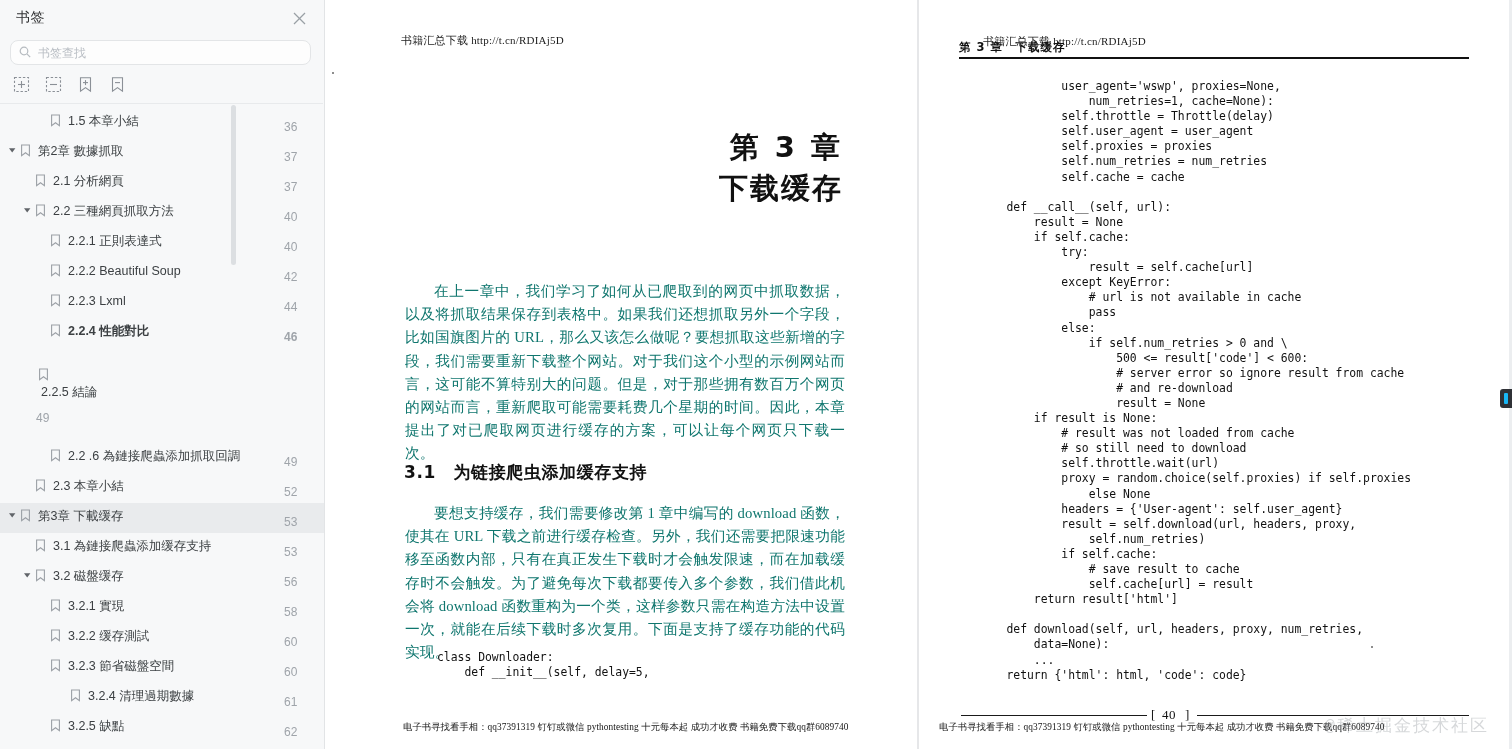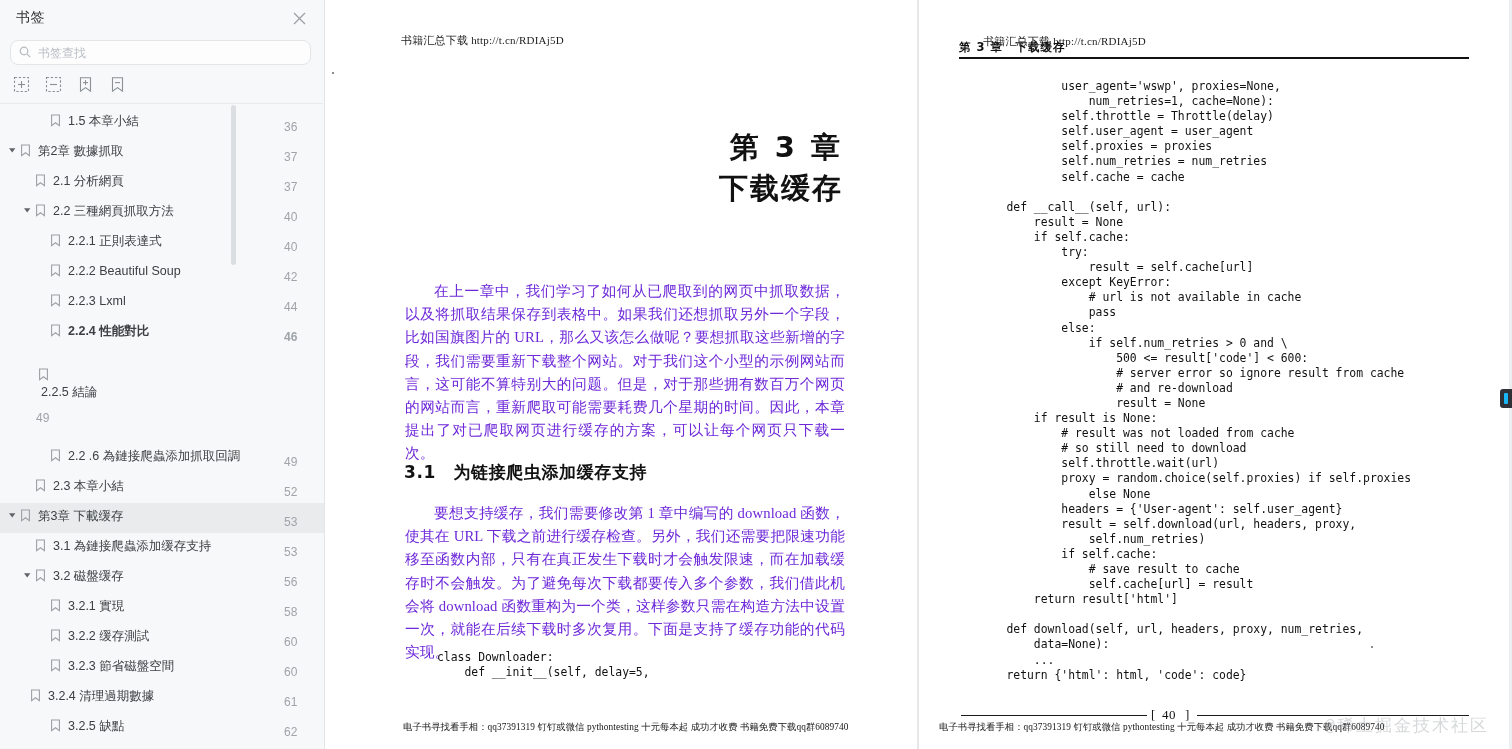--- a/index.html
+++ b/index.html
@@ -118,21 +118,21 @@
   .chapter-head {
     position: absolute; right: 74px; top: 128px;
     text-align: right; font-family: "DejaVu Sans", sans-serif;
     font-weight: 700; color: #111;
   }
   .chapter-num { font-size: 29px; letter-spacing: 3px; line-height: 38px; }
   .chapter-name { font-size: 29px; letter-spacing: 2px; line-height: 40px; margin-top: 2px; }
 
   .body-p {
     position: absolute; font-family: "Liberation Serif", "DejaVu Serif", serif;
-    font-size: 14.7px; line-height: 23.2px; color: #6d28d9;
+    font-size: 14.7px; line-height: 23.2px; color: #0f766e;
     text-align: justify; letter-spacing: .1px;
   }
   .sec-head {
     position: absolute; font-family: "DejaVu Sans", sans-serif;
     font-weight: 700; font-size: 17px; color: #111; letter-spacing: .6px;
   }
   .code-block {
     position: absolute; font-family: "DejaVu Sans Mono", "Liberation Mono", monospace;
     font-size: 11.4px; line-height: 15.1px; color: #111;
     white-space: pre;
@@ -476,21 +476,21 @@
             </svg>
           </span>
           <span class="tw-icon">
             <svg width="11" height="13" viewBox="0 0 11 13" fill="none" stroke="currentColor" stroke-width="1.1">
               <path d="M1.6 1h7.8v10.6L5.5 8.8 1.6 11.6z"></path>
             </svg>
           </span>
           <span class="tw-label">3.2.3 節省磁盤空間</span>
           <span class="tw-page">60</span>
         </div>
-        <div class="tree-row" style="padding-left: 16px;">
+        <div class="tree-row" style="padding-left: 56px;">
           <span class="tw-arrow empty">
             <svg width="7" height="7" viewBox="0 0 7 7" fill="currentColor">
               <path d="M0 1.3h6.4L3.2 5.4z"></path>
             </svg>
           </span>
           <span class="tw-icon">
             <svg width="11" height="13" viewBox="0 0 11 13" fill="none" stroke="currentColor" stroke-width="1.1">
               <path d="M1.6 1h7.8v10.6L5.5 8.8 1.6 11.6z"></path>
             </svg>
           </span>

